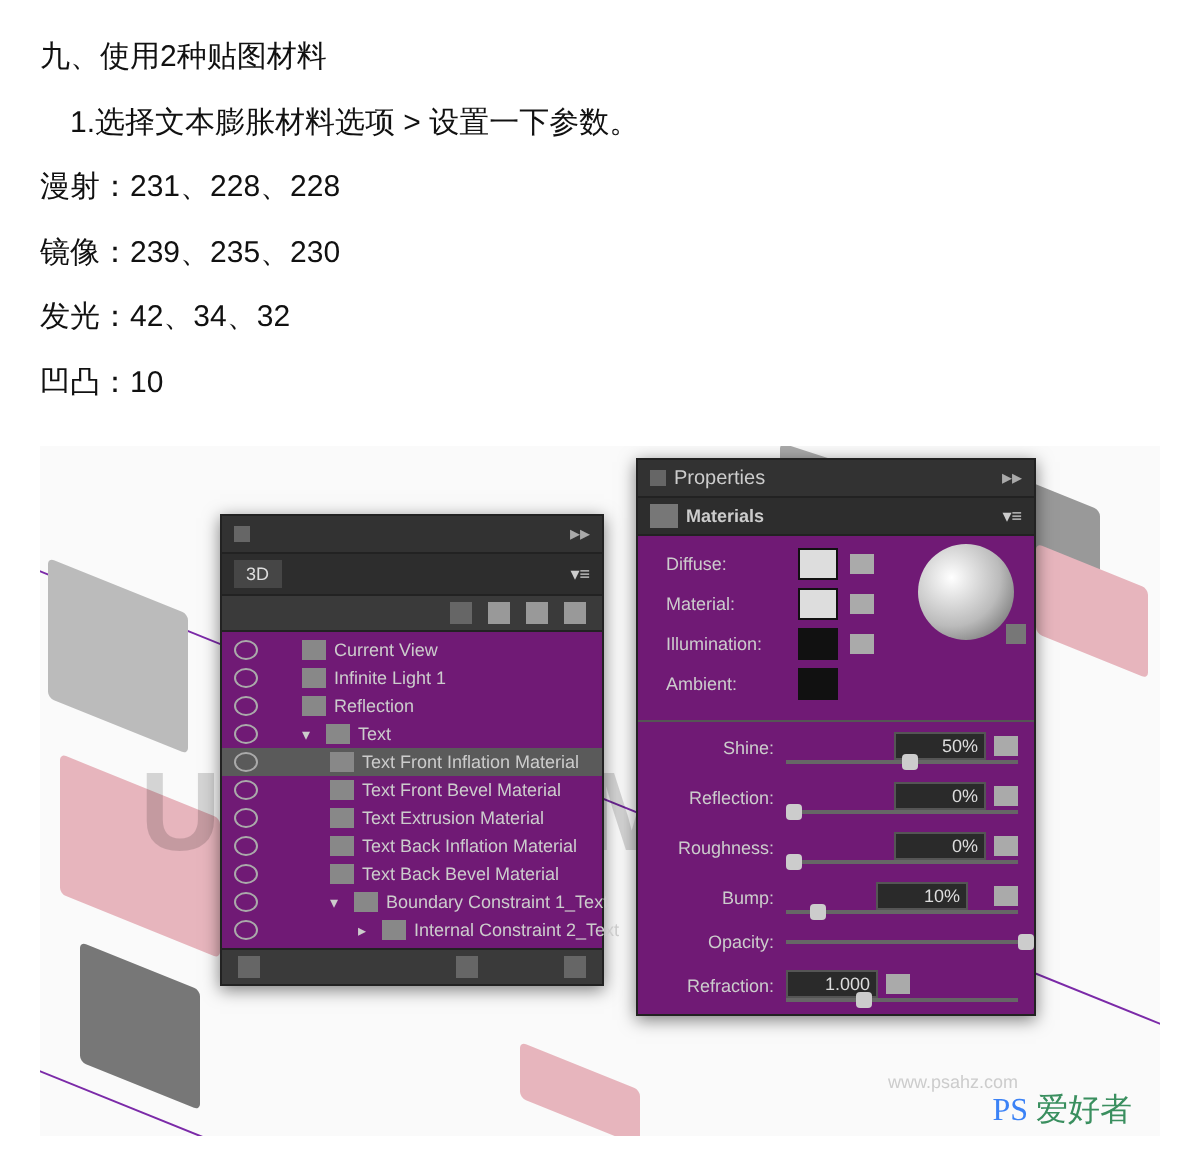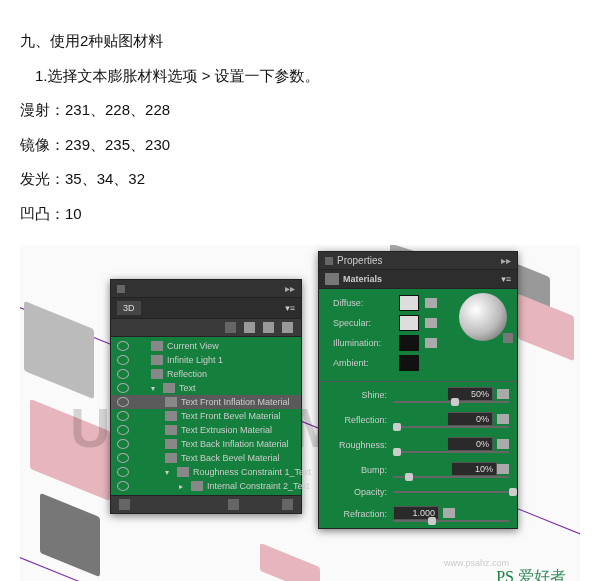--- a/index.html
+++ b/index.html
@@ -1,23 +1,23 @@
 <!DOCTYPE html>
 <html><head>
 <meta charset="utf-8">
 <style>
   body{margin:0;background:#fff;font-family:Arial,"Microsoft YaHei",sans-serif;width:600px}
   .doc{padding:18px 20px 10px}
-  .doc p{margin:12px 0 10px;font-size:15px;color:#111;line-height:1.5}
+  .doc p{margin:0 0 10px;font-size:15px;color:#111;line-height:1.5}
   .stage{position:relative;width:560px;height:345px;margin-left:20px;background:#fafafa;overflow:hidden}
   .line{position:absolute;background:#7b2aa8;height:1px;transform-origin:left center}
   .line.l1{left:-30px;top:50px;width:640px;transform:rotate(22deg)}
   .line.l2{left:-30px;top:300px;width:640px;transform:rotate(22deg)}
   .blob{position:absolute;border-radius:3px}
-  .panel{position:absolute;background:#15803d;border:1px solid #222;box-shadow:0 2px 8px rgba(0,0,0,.5);font-size:9px;color:#ccc}
+  .panel{position:absolute;background:#701a75;border:1px solid #222;box-shadow:0 2px 8px rgba(0,0,0,.5);font-size:9px;color:#ccc}
   .panel-hdr{background:#323232;padding:3px 6px;border-bottom:1px solid #222;display:flex;align-items:center;gap:4px}
   .panel-hdr .title{color:#ccc;font-size:10px}
   .panel-hdr .x{margin-left:auto;color:#aaa;font-size:10px}
   .tabbar{background:#2d2d2d;padding:3px 6px;display:flex;align-items:center;gap:4px;border-bottom:1px solid #222}
   .tabbar .tab{background:#464646;padding:2px 6px;font-size:9px;color:#ddd}
   .iconrow{display:flex;justify-content:flex-end;gap:8px;padding:3px 8px;background:#3a3a3a;border-bottom:1px solid #222}
   .iconrow span{width:11px;height:11px;background:#999;display:inline-block}
   .iconrow span.dim{background:#666}
   .list{padding:2px 0}
   .row{display:flex;align-items:center;padding:2px 6px;gap:4px;white-space:nowrap}
@@ -35,32 +35,32 @@
   .folder{width:12px;height:10px;background:#aaa;flex:none}
   .sphere{width:48px;height:48px;border-radius:50%;background:radial-gradient(circle at 35% 35%,#fff,#bbb 55%,#555);margin-left:auto;margin-right:4px}
   .slider{display:flex;align-items:center;padding:3px 8px 6px;gap:6px}
   .slider .lbl{width:60px;text-align:right;font-size:9px}
   .track{flex:1;height:2px;background:#666;position:relative}
   .knob{position:absolute;top:-3px;width:8px;height:8px;background:#ccc;border-radius:2px}
   .valbox{width:38px;background:#2a2a2a;border:1px solid #555;color:#ddd;font-size:9px;text-align:right;padding:1px 3px}
   .wm{position:absolute;font-weight:900;color:rgba(0,0,0,.15);letter-spacing:-2px}
   .wm.big{font-size:56px;left:50px;top:150px}
   .wm2{position:absolute;right:14px;bottom:2px;font-family:"STKaiti",serif;color:#3a8f5f;font-size:16px}
-  .wm2 span.p{color:#15803d}
+  .wm2 span.p{color:#3b82f6}
   .wm3{position:absolute;right:71px;bottom:22px;color:#ccc;font-size:9px}
 </style>
 </head>
 <body>
 
 <div class="doc">
   <p>九、使用2种贴图材料</p>
   <p>　1.选择文本膨胀材料选项 &gt; 设置一下参数。</p>
   <p>漫射：231、228、228</p>
   <p>镜像：239、235、230</p>
-  <p>发光：35、34、32</p>
+  <p>发光：42、34、32</p>
   <p>凹凸：10</p>
 </div>
 
 <div class="stage">
   <div class="line l1"></div>
   <div class="line l2"></div>
   <div class="blob" style="left:4px;top:70px;width:70px;height:70px;background:#bbb;transform:skewY(22deg)"></div>
   <div class="blob" style="left:10px;top:170px;width:80px;height:70px;background:#e7b5bd;transform:skewY(22deg)"></div>
   <div class="blob" style="left:240px;top:310px;width:60px;height:28px;background:#e7b5bd;transform:skewY(22deg)"></div>
   <div class="blob" style="left:20px;top:260px;width:60px;height:60px;background:#777;transform:skewY(22deg)"></div>
@@ -139,21 +139,21 @@
           <span class="eye"></span>
           <span class="indent2"></span>
           <span class="ico"></span>
           <span>Text Back Bevel Material</span>
         </div>
         <div class="row">
           <span class="eye"></span>
           <span class="indent2"></span>
           <span class="chev">▾</span>
           <span class="ico"></span>
-          <span>Roughness Constraint 1_Text</span>
+          <span>Boundary Constraint 1_Text</span>
         </div>
         <div class="row">
           <span class="eye"></span>
           <span class="indent3"></span>
           <span class="chev">▸</span>
           <span class="ico"></span>
           <span>Internal Constraint 2_Text</span>
         </div>
       </div>
     <div class="iconrow" style="justify-content:space-between;border-top:1px solid #222;border-bottom:none">
@@ -176,21 +176,21 @@
       <span class="x" style="margin-left:auto">▾≡</span>
     </div>
     <div style="display:flex;padding:4px 6px 6px;gap:4px;align-items:flex-start">
       <div style="flex:1">
         <div class="proprow">
             <span class="lbl">Diffuse:</span>
             <span class="sw"></span>
             <span class="folder"></span>
           </div>
         <div class="proprow">
-            <span class="lbl">Specular:</span>
+            <span class="lbl">Material:</span>
             <span class="sw"></span>
             <span class="folder"></span>
           </div>
         <div class="proprow">
             <span class="lbl">Illumination:</span>
             <span class="sw k"></span>
             <span class="folder"></span>
           </div>
         <div class="proprow">
             <span class="lbl">Ambient:</span>
@@ -236,21 +236,21 @@
               <span class="folder"></span>
             </div>
             <div class="track">
               <div class="knob" style="left: 0%;"></div>
             </div>
           </div>
         </div>
         <div class="slider">
           <span class="lbl">Bump:</span>
           <div style="flex: 1 1 0%;">
-            <div style="display: flex; justify-content: flex-end; gap: 0; align-items: center;">
+            <div style="display: flex; justify-content: flex-end; gap: 13px; align-items: center;">
               <span class="valbox">10%</span>
               <span class="folder"></span>
             </div>
             <div class="track">
               <div class="knob" style="left: 10%;"></div>
             </div>
           </div>
         </div>
         <div class="slider">
           <span class="lbl">Opacity:</span>

